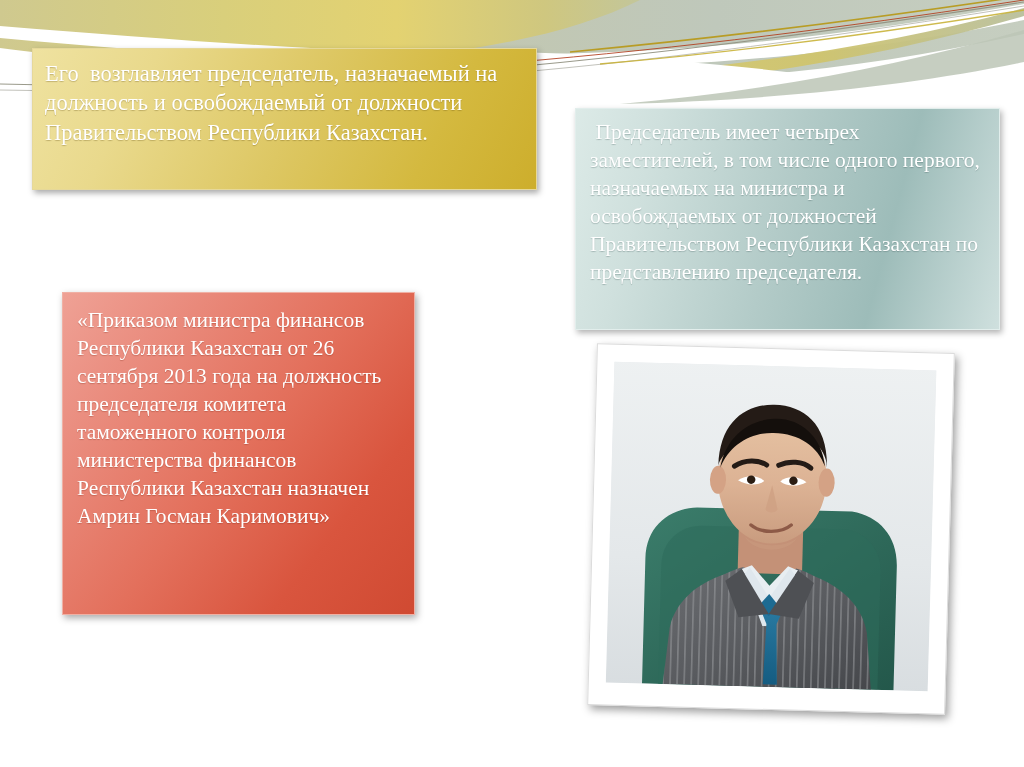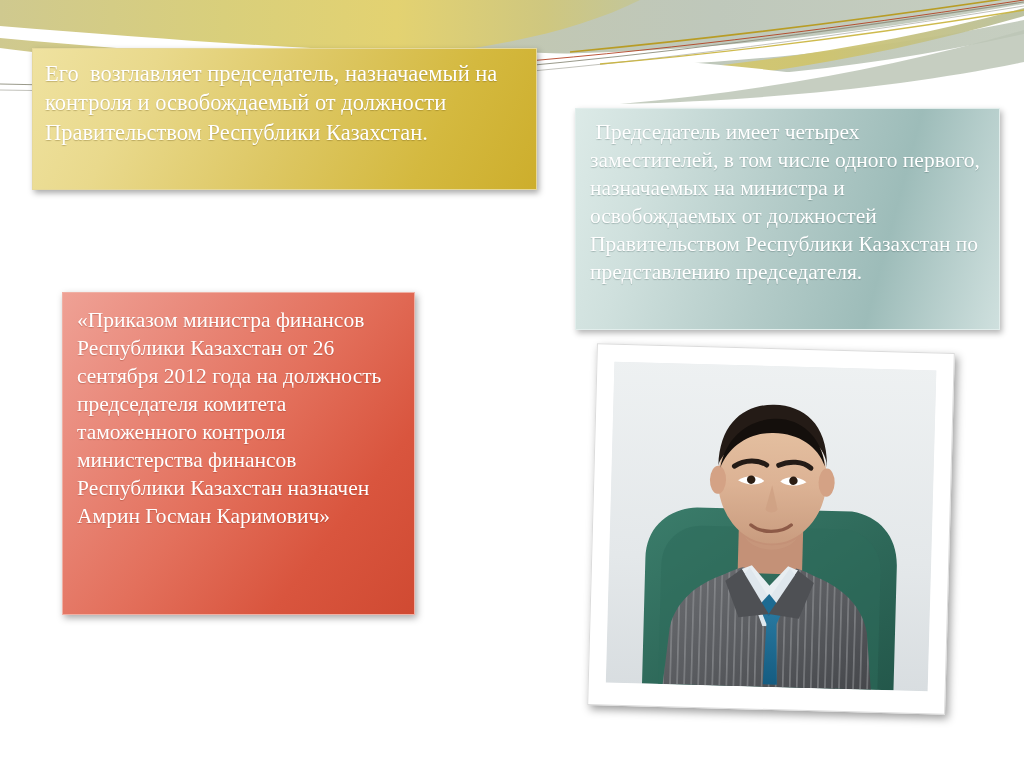--- a/index.html
+++ b/index.html
@@ -173,29 +173,29 @@
 
       <path d="M1024,2 C840,30 640,58 430,74 C300,84 150,88 0,84" fill="none" stroke="#8f8f7e" stroke-width="1.1" opacity="0.9"></path>
       <path d="M1024,6 C850,34 660,62 450,78 C320,88 160,93 0,90" fill="none" stroke="#aaaaa0" stroke-width="0.9" opacity="0.8"></path>
       <path d="M1024,0 C880,22 720,44 540,60 C400,72 230,80 60,80" fill="none" stroke="#b03a1a" stroke-width="1.0" opacity="0.85"></path>
       <path d="M1024,-4 C890,16 740,36 570,52" fill="none" stroke="#b79a1c" stroke-width="1.6" opacity="0.95"></path>
       <path d="M1024,10 C900,30 760,50 600,64" fill="none" stroke="#c9b33a" stroke-width="1.4" opacity="0.9"></path>
     </svg>
   </div>
 
   <div class="text-box" id="box-gold">
-    <div class="tb-inner">Его  возглавляет председатель, назначаемый на контроля и освобождаемый от должности Правительством Республики Казахстан.</div>
+    <div class="tb-inner">Его  возглавляет председатель, назначаемый на должность и освобождаемый от должности Правительством Республики Казахстан.</div>
   </div>
 
   <div class="text-box" id="box-teal">
     <div class="tb-inner"> Председатель имеет четырех заместителей, в том числе одного первого, назначаемых на министра и освобождаемых от должностей Правительством Республики Казахстан по представлению председателя.</div>
   </div>
 
   <div class="text-box" id="box-red">
-    <div class="tb-inner">«Приказом министра финансов Республики Казахстан от 26 сентября 2012 года на должность председателя комитета таможенного контроля министерства финансов Республики Казахстан назначен Амрин Госман Каримович»</div>
+    <div class="tb-inner">«Приказом министра финансов Республики Казахстан от 26 сентября 2013 года на должность председателя комитета таможенного контроля министерства финансов Республики Казахстан назначен Амрин Госман Каримович»</div>
   </div>
 
   <div id="photo-frame">
     <div id="photo-image">
       <svg viewBox="0 0 320 330" preserveAspectRatio="xMidYMid slice">
         <defs>
           <linearGradient id="bgWall" x1="0" y1="0" x2="0" y2="1">
             <stop offset="0%" stop-color="#eef1f2"></stop>
             <stop offset="60%" stop-color="#e4e8ea"></stop>
             <stop offset="100%" stop-color="#d8dde0"></stop>

